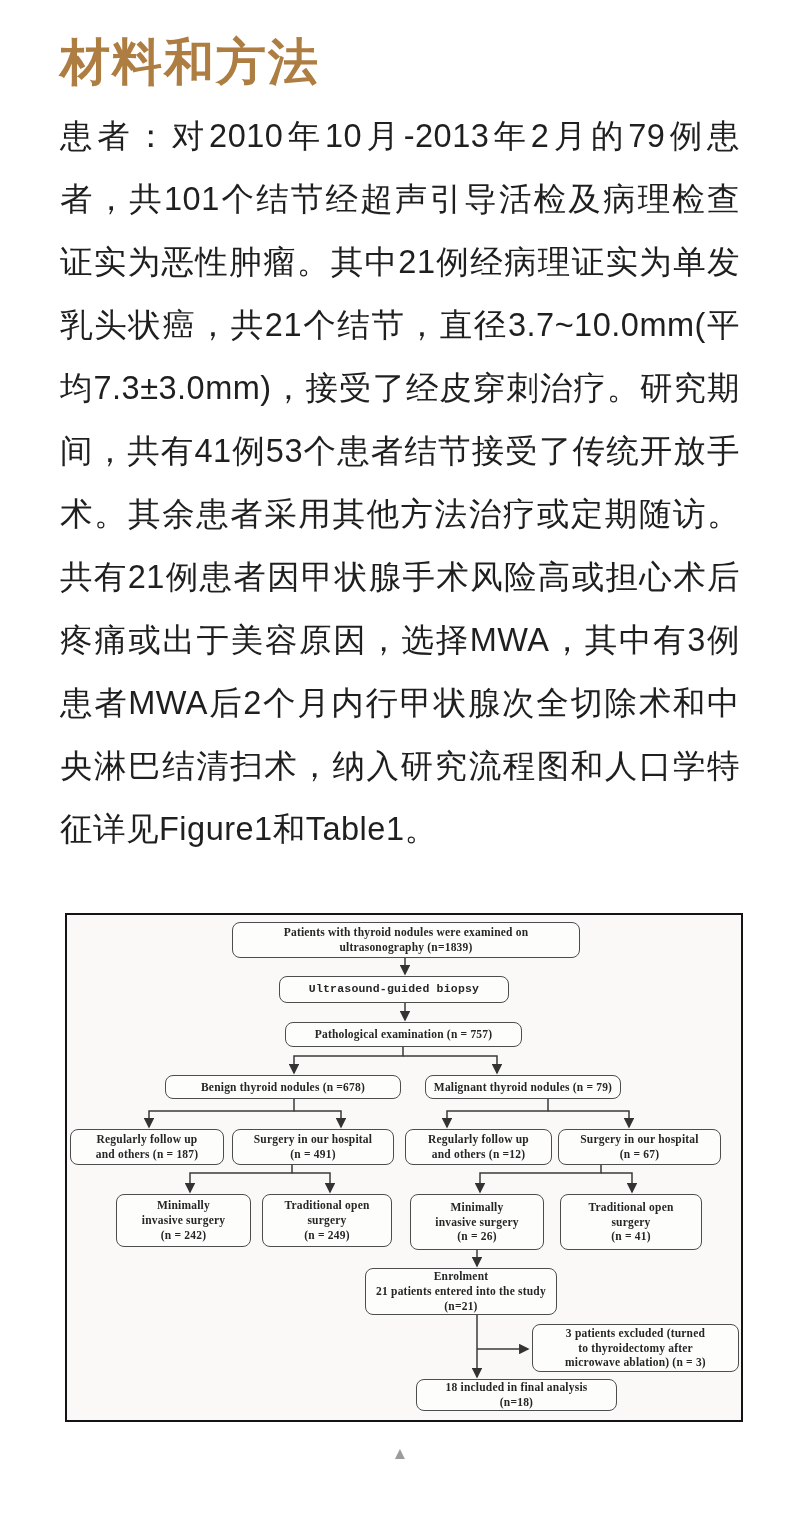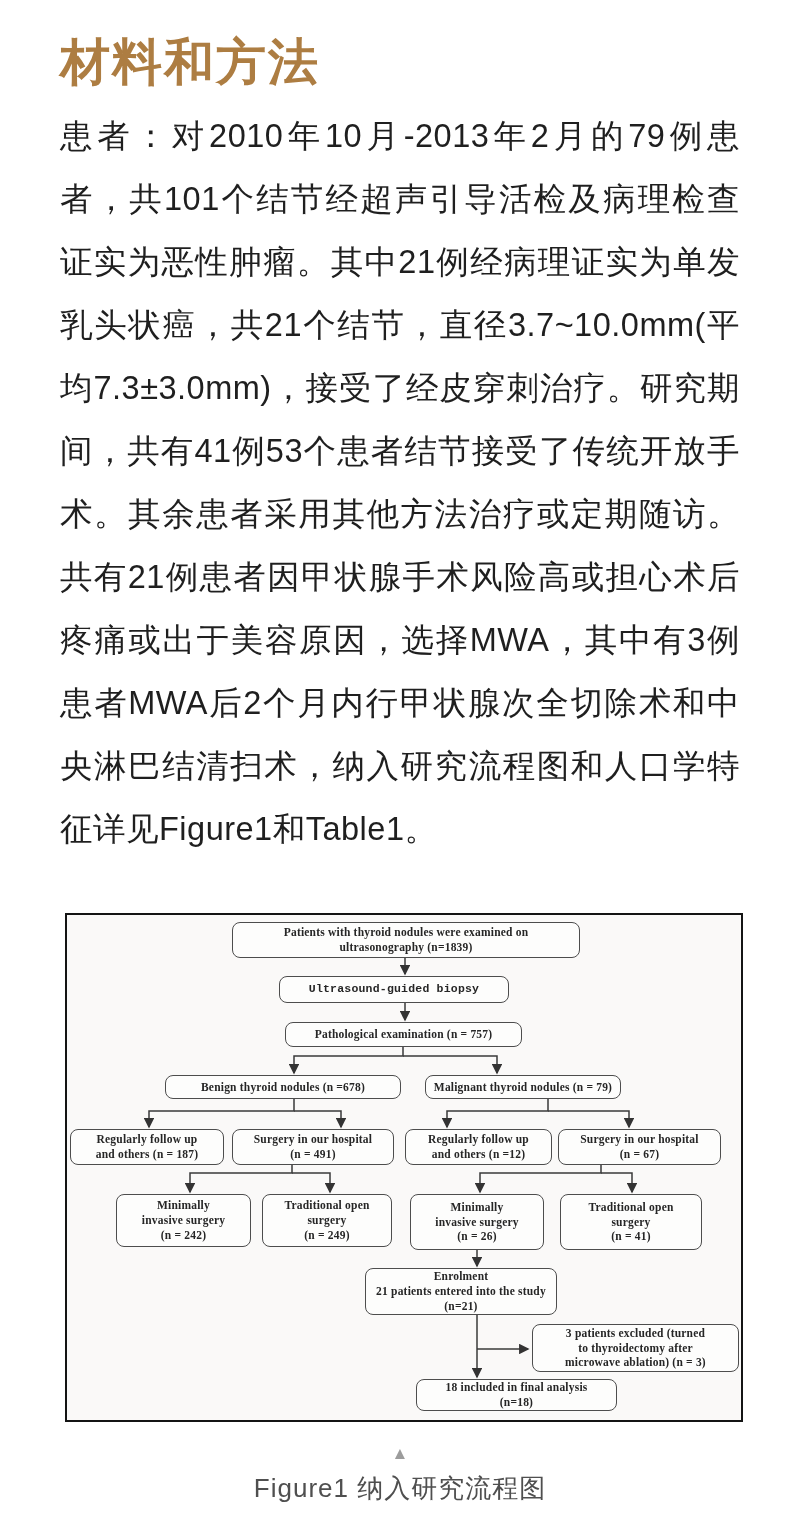--- a/index.html
+++ b/index.html
@@ -118,15 +118,14 @@
         <div class="node" style="left: 465px; top: 409px; width: 207px; height: 48px;">3 patients excluded (turned
 to thyroidectomy after
 microwave ablation) (n = 3)</div>
         <div class="node" style="left: 309px; top: 464px; width: 201px; height: 32px; margin-left: 40px;">18 included in final analysis
 (n=18)</div>
       </div>
   </div>
 
   <div class="collapse-tri">▲</div>
 
-  <div class="figure-caption" style="color: rgb(79, 79, 79);">Figure1 纳入研究流程图</div>
 
 </div>
 
 </body></html>

